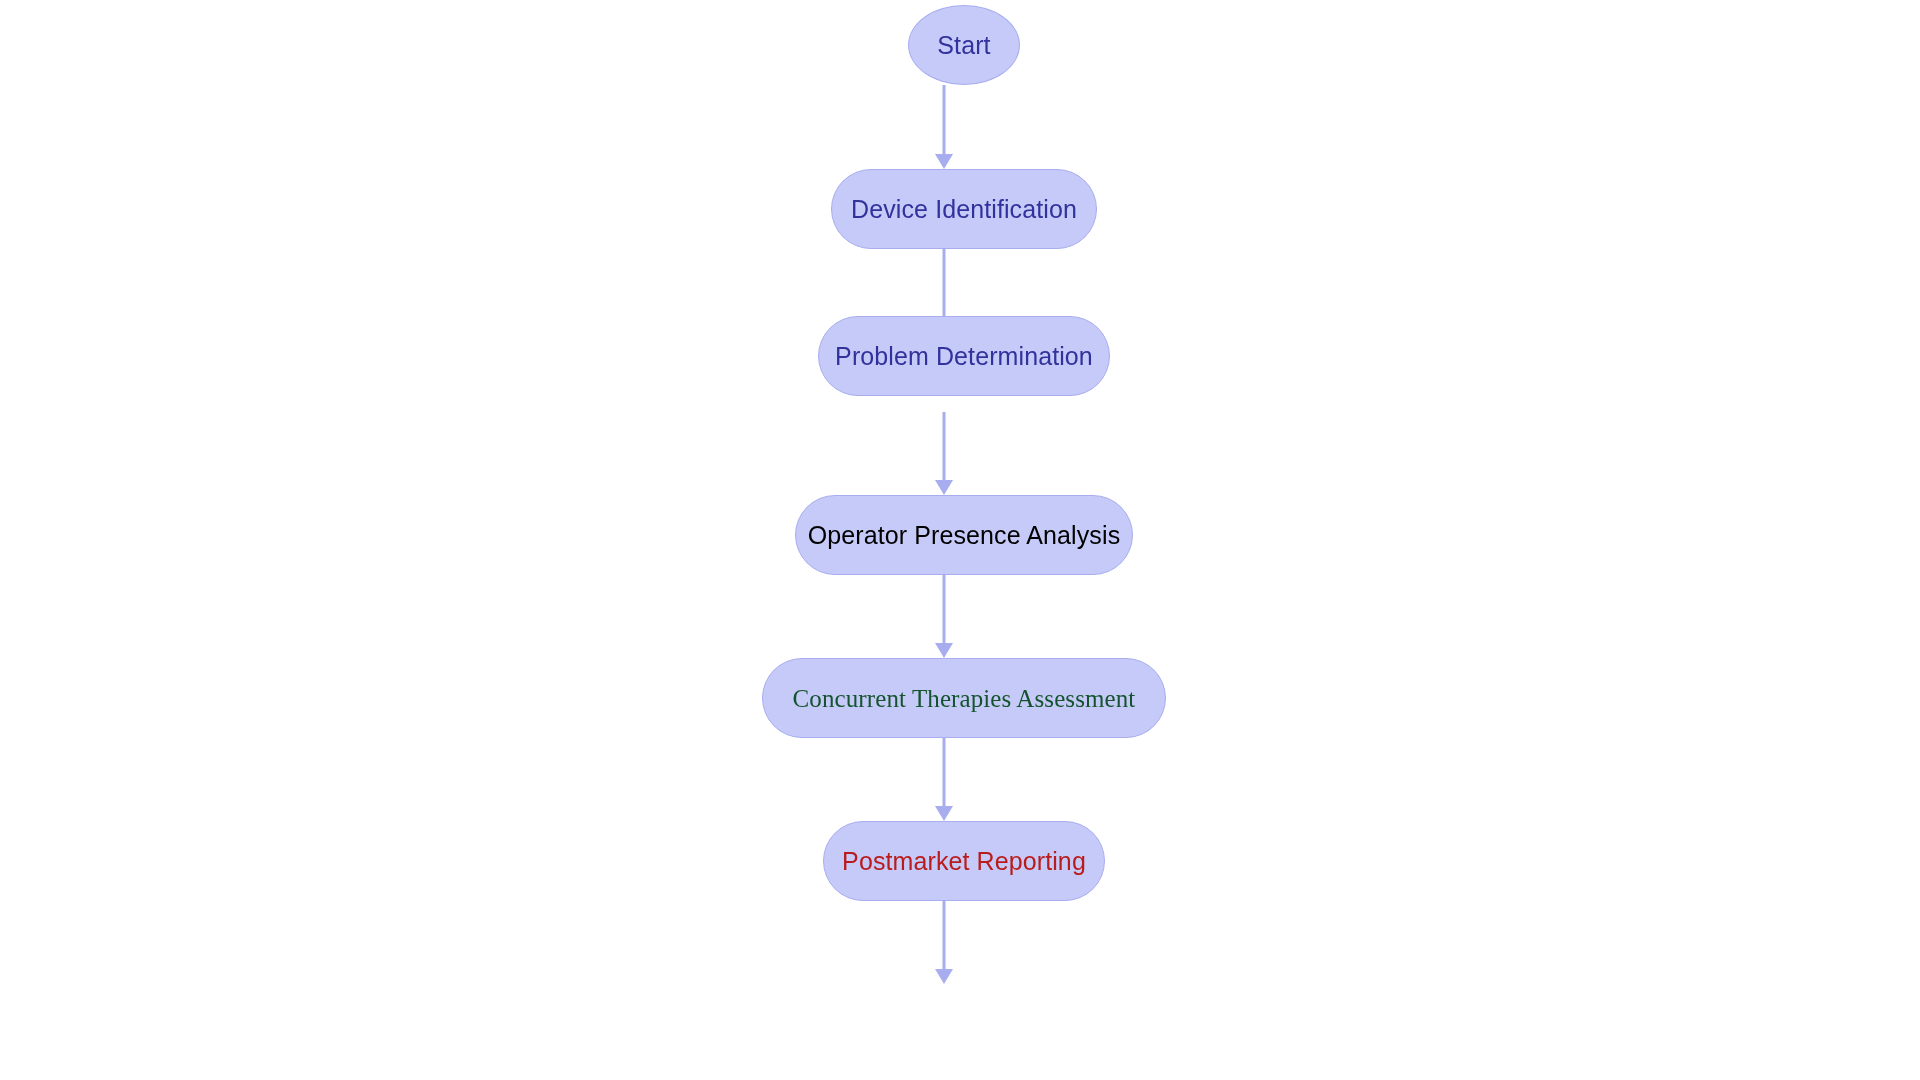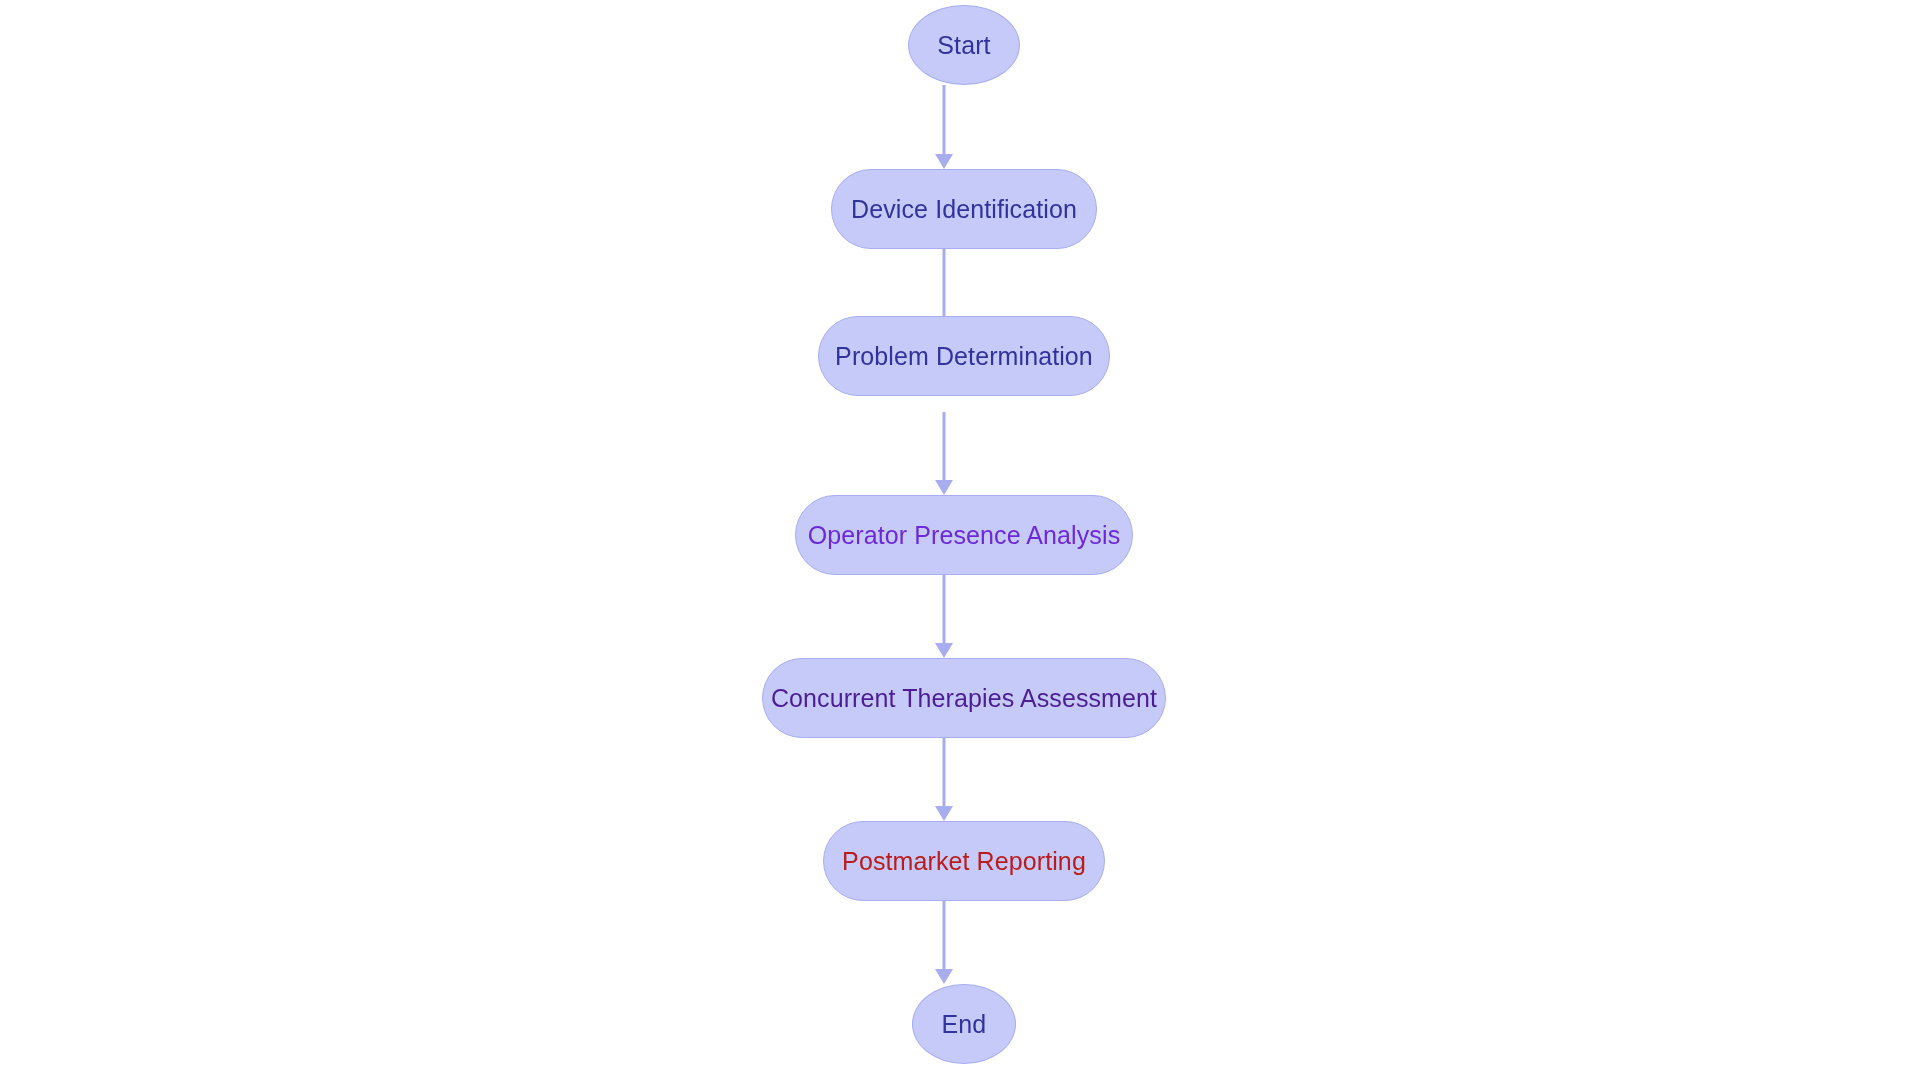--- a/index.html
+++ b/index.html
@@ -126,27 +126,24 @@
 
     <div class="node step" id="node-device" style="left: 831px; top: 169px; width: 266px; height: 80px; background: rgb(198, 202, 248); border-color: rgb(167, 173, 239); color: rgb(50, 50, 156);">
       <span class="node-label">Device Identification</span>
     </div>
     <div class="node terminal" id="node-start" style="left: 908px; top: 5px; width: 112px; height: 80px; background: rgb(198, 202, 248); border-color: rgb(167, 173, 239); color: rgb(50, 50, 156);">
       <span class="node-label">Start</span>
     </div>
     <div class="node step" id="node-problem" style="left: 818px; top: 316px; width: 292px; height: 80px; background: rgb(198, 202, 248); border-color: rgb(167, 173, 239); color: rgb(50, 50, 156);">
       <span class="node-label">Problem Determination</span>
     </div>
-    <div class="node step" id="node-operator" style="left: 795px; top: 495px; width: 338px; height: 80px; background: rgb(198, 202, 248); border-color: rgb(167, 173, 239); color: #6d28d9;">
+    <div class="node step" id="node-operator" style="left: 795px; top: 495px; width: 338px; height: 80px; background: rgb(198, 202, 248); border-color: rgb(167, 173, 239); color: #000000;">
       <span class="node-label">Operator Presence Analysis</span>
     </div>
-    <div class="node step" id="node-concurrent" style="left: 762px; top: 658px; width: 404px; height: 80px; background: rgb(198, 202, 248); border-color: rgb(167, 173, 239); color: #4c1d95;">
+    <div class="node step" id="node-concurrent" style="left: 762px; top: 658px; width: 404px; height: 80px; background: rgb(198, 202, 248); border-color: rgb(167, 173, 239); color: #14532d; font-family: Liberation Serif, serif;">
       <span class="node-label">Concurrent Therapies Assessment</span>
     </div>
     <div class="node step" id="node-postmarket" style="left: 823px; top: 821px; width: 282px; height: 80px; background: rgb(198, 202, 248); border-color: rgb(167, 173, 239); color: #b91c1c;">
       <span class="node-label">Postmarket Reporting</span>
-    </div>
-    <div class="node terminal" id="node-end" style="left: 912px; top: 984px; width: 104px; height: 80px; background: rgb(198, 202, 248); border-color: rgb(167, 173, 239); color: rgb(50, 50, 156);">
-      <span class="node-label">End</span>
     </div>
 
   </div>
 </div>
 
 </body></html>

